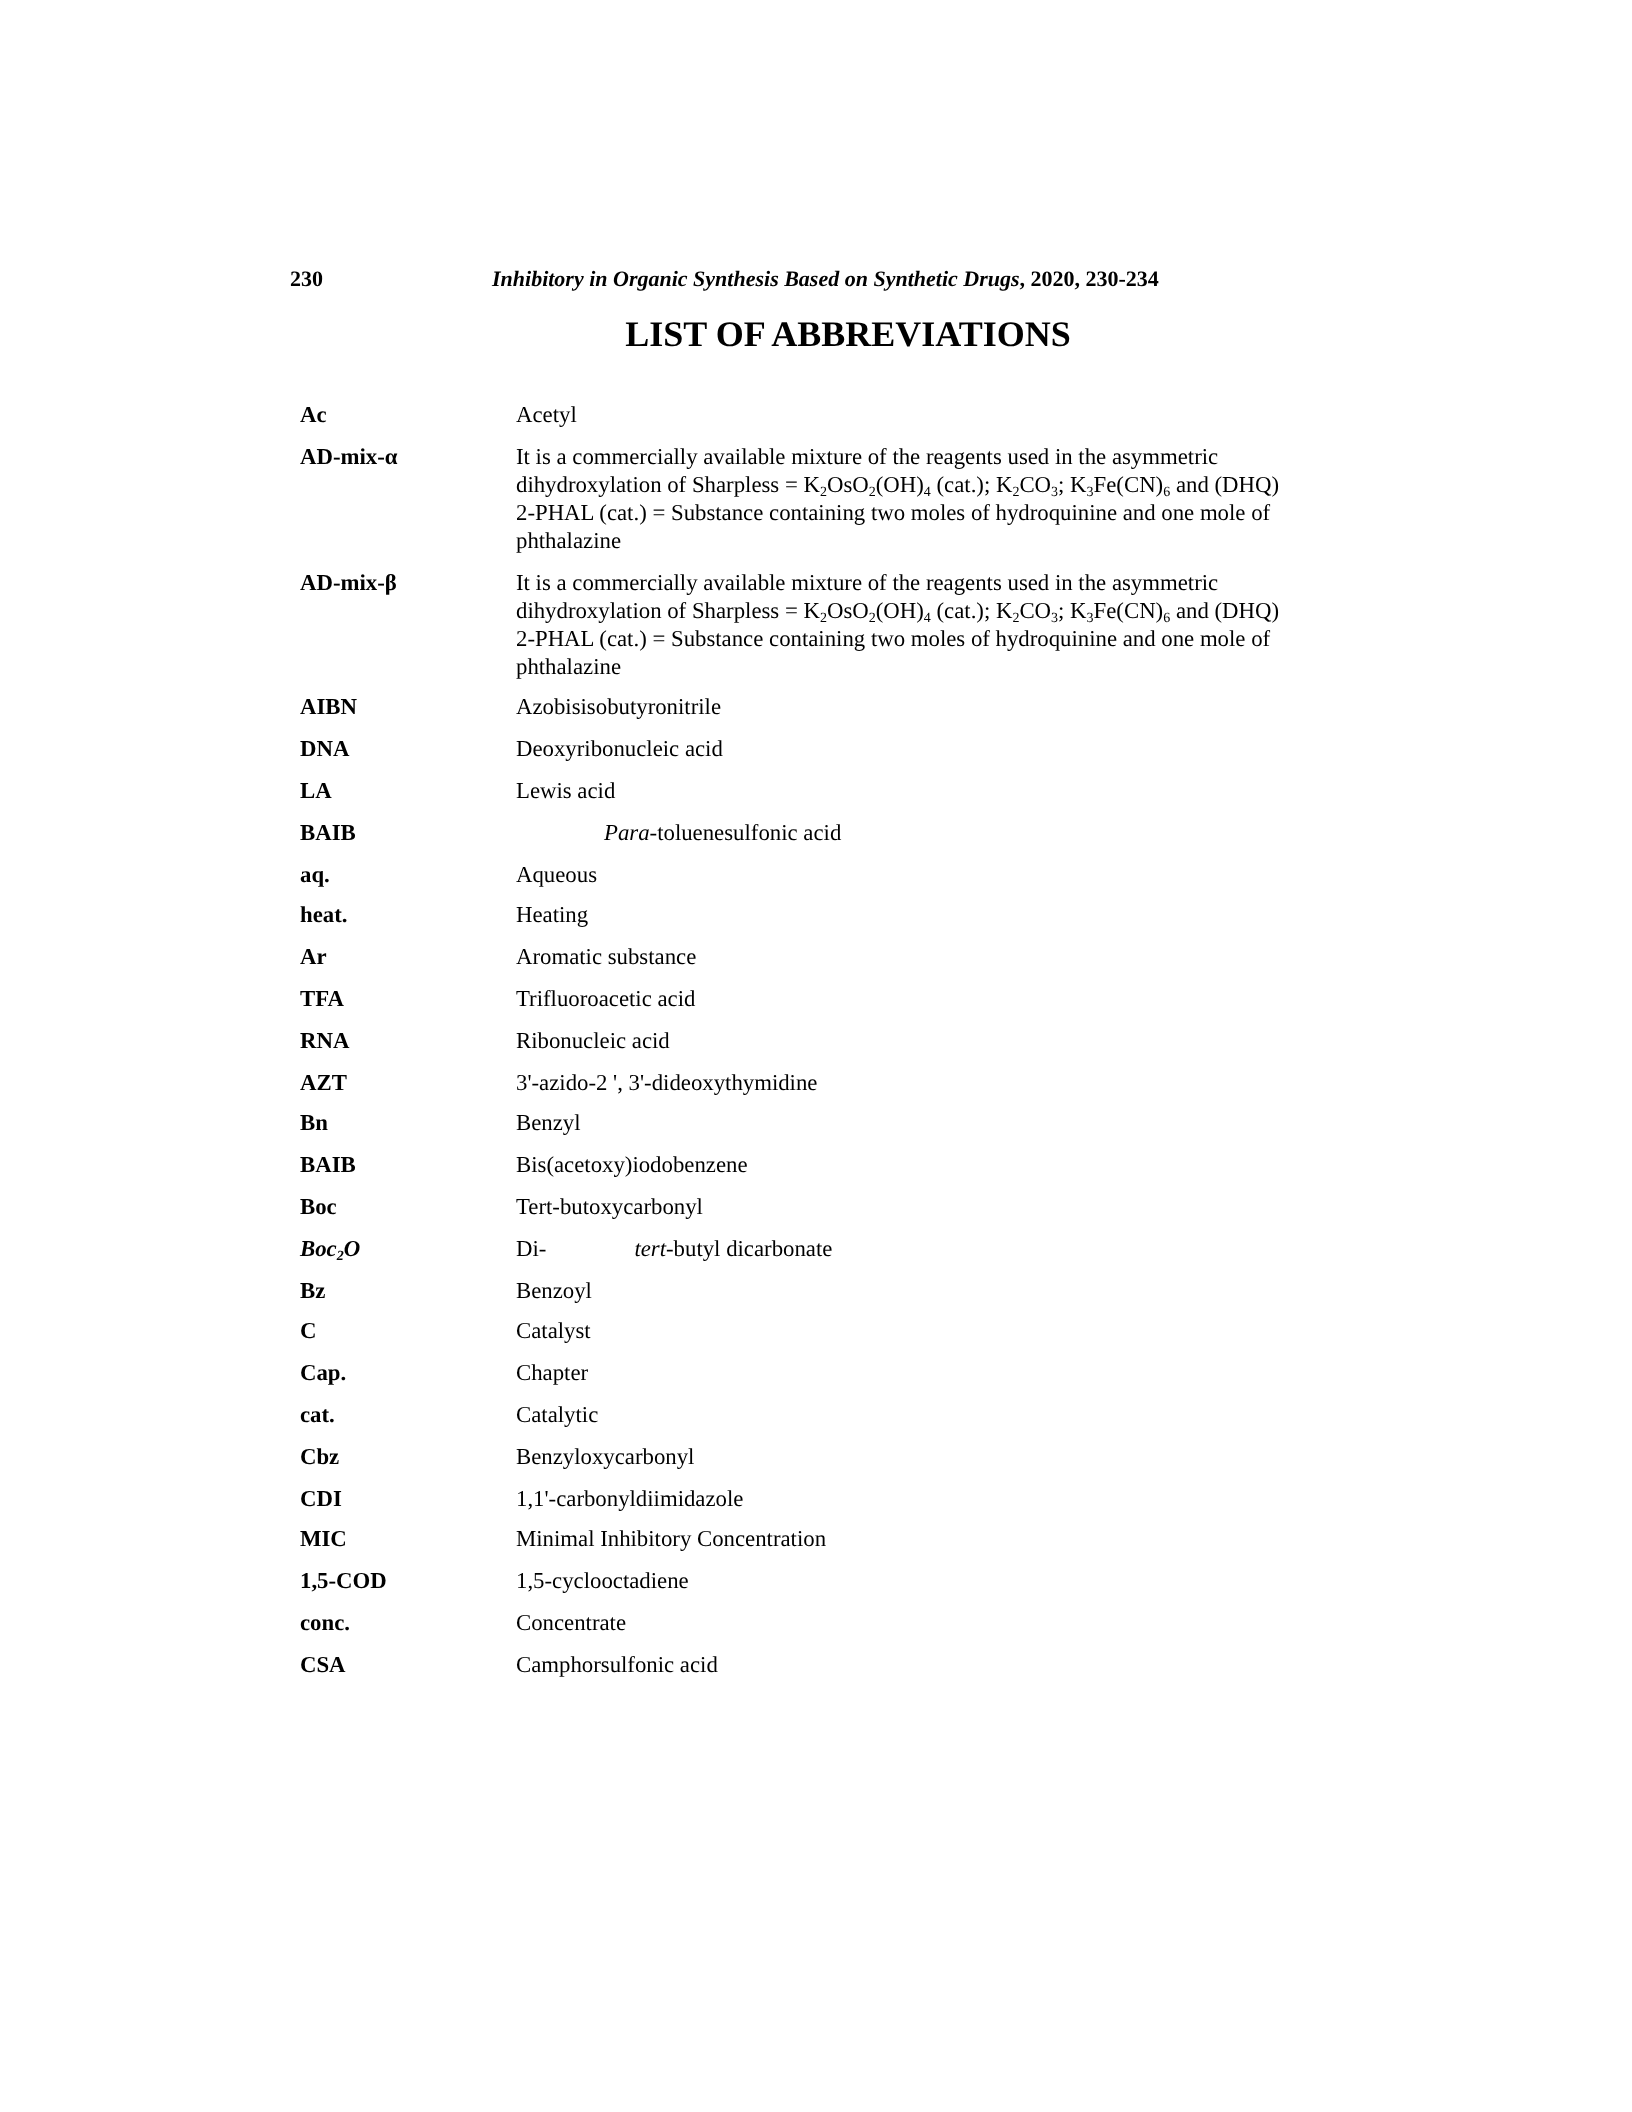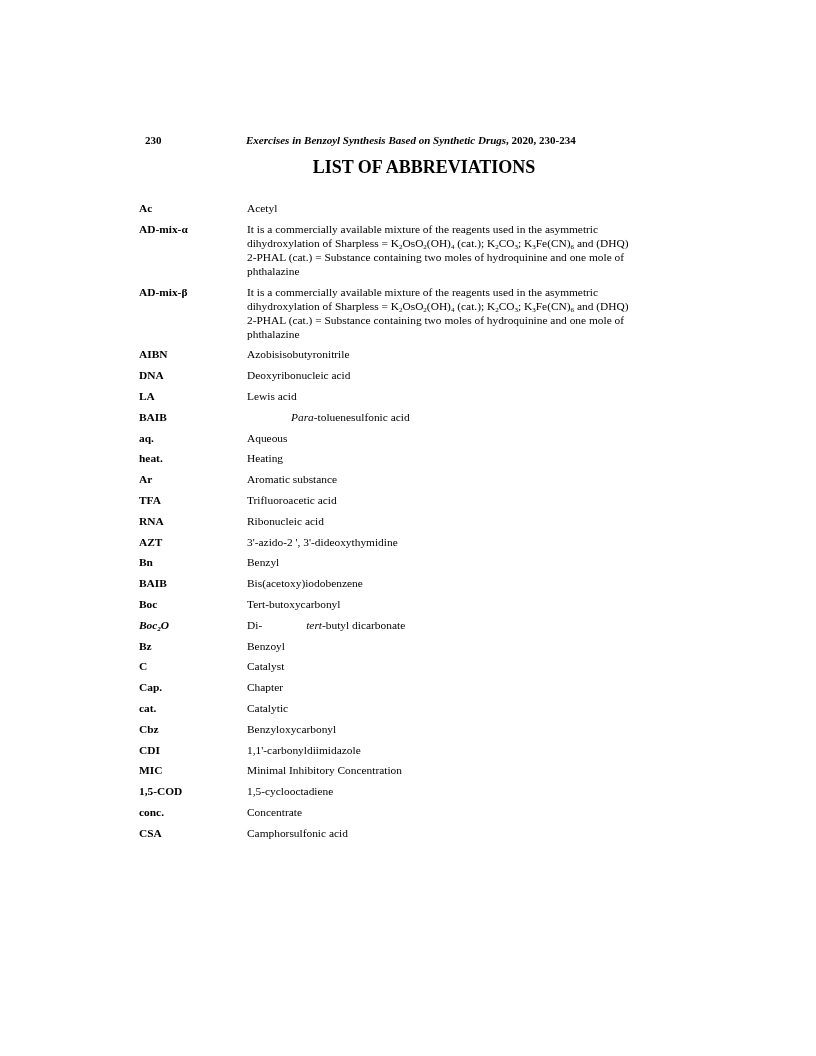--- a/index.html
+++ b/index.html
@@ -6,35 +6,35 @@
   body { width: 816px; height: 1056px; position: relative; overflow: hidden;
          font-family: "Liberation Serif", serif; color: #000; }
   .page { position: absolute; left: 0; top: 0; width: 816px; height: 1056px; border-radius: 27px; }
   .running-head { position: absolute; top: 134px; left: 145px; width: 520px; font-size: 11px; font-weight: bold; }
   .page-num { position: absolute; left: 0; top: 0; }
   .journal { position: absolute; left: 101px; top: 0; white-space: nowrap; }
   .journal i { font-style: italic; }
   .title { position: absolute; top: 157px; left: 0; width: 816px; text-align: center;
            font-size: 18px; font-weight: bold; letter-spacing: 0px; padding-left: 16px; }
   .title span { display: inline-block; margin-left: 0px; }
-  .list { position: absolute; left: 139px; top: 201px; width: 530px; }
+  .list { position: absolute; left: 150px; top: 201px; width: 530px; }
   .row { display: flex; font-size: 11.4px; line-height: 14px; margin-bottom: 6.8px; }
   .abbr { width: 108px; flex: 0 0 108px; font-weight: bold; }
   .abbr.italic { font-style: italic; }
   .def { flex: 1; width: 372px; }
   .def i { font-style: italic; margin-left: 44px; }
   sub { font-size: 7px; vertical-align: -2px; line-height: 0; }
 </style>
 </head>
 <body>
 
 <div class="page">
   <div class="running-head">
     <span class="page-num">230</span>
-    <span class="journal"><i>Exercises in Benzoyl Synthesis Based on Synthetic Drugs</i><span>, 2020, 230-234</span></span>
+    <span class="journal"><i>Inhibitory in Organic Synthesis Based on Synthetic Drugs</i><span>, 2020, 230-234</span></span>
   </div>
 
   <div class="title"><span>LIST OF ABBREVIATIONS</span></div>
 
   <div class="list" id="abbr-list">
       <div class="row">
         <div class="abbr">Ac</div>
         <div class="def">Acetyl</div>
       </div>
       <div class="row">

